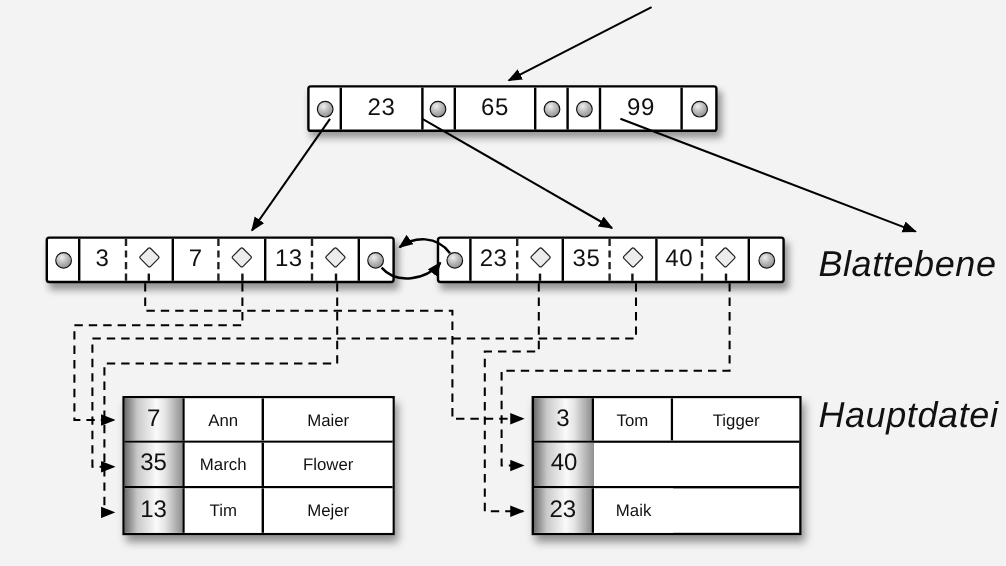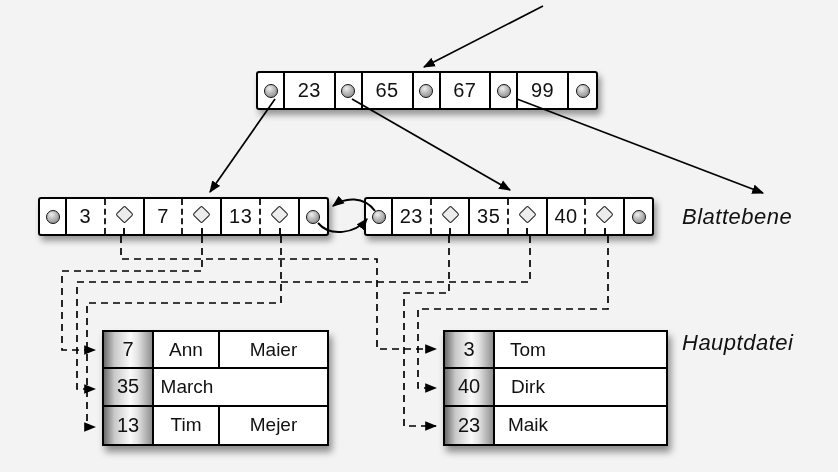--- a/index.html
+++ b/index.html
@@ -55,32 +55,32 @@
     box-shadow:3px 6px 7px rgba(0,0,0,0.42);
     box-sizing:border-box;
   }
   .tbl-left{left:102px;top:330px;width:227px;height:116px;}
   .tbl-right{left:443px;top:330px;width:225px;height:116px;}
   .rec-row{display:grid;grid-template-columns:50px 66px 1fr;border-bottom:2px solid #000;}
   .rec-row:last-child{border-bottom:none;}
   .rec-cell{
     display:flex;align-items:center;justify-content:center;
     border-right:2px solid #000;box-sizing:border-box;
-    font-size:19px;background:#fff;
+    font-size:14px;background:#fff;
   }
   .rec-cell:last-child{border-right:none;text-align:center;}
   .rec-cell.keycol{
     font-size:20px;
     background:linear-gradient(90deg,#6d6d6d 0%,#c9c9c9 22%,#fafafa 55%,#e4e4e4 70%,#909090 100%);
   }
 
   
   .side-label{
     position:absolute;z-index:2;
-    font-style:italic;font-size:22px;letter-spacing:0.5px;
+    font-style:italic;font-size:30px;letter-spacing:0.5px;
   }
   .label-blatt{left:682px;top:204px;}
   .label-haupt{left:682px;top:330px;}
 </style>
 </head>
 <body>
 
 <div class="canvas">
 
   <svg class="overlay" width="838" height="472" viewBox="0 0 838 472">
@@ -114,21 +114,20 @@
         <span class="circle"></span>
       </div>
     <div class="cell key">23</div>
     <div class="cell ptr">
         <span class="circle"></span>
       </div>
     <div class="cell key">65</div>
     <div class="cell ptr">
         <span class="circle"></span>
       </div>
-    <div class="cell key">67</div>
     <div class="cell ptr">
         <span class="circle"></span>
       </div>
     <div class="cell key">99</div>
     <div class="cell ptr">
         <span class="circle"></span>
       </div>
   </div>
 
   <div class="node leaf-left">
@@ -184,36 +183,37 @@
 
   <div class="rec-table tbl-left">
     <div class="rec-row">
       <div class="rec-cell keycol">7</div>
       <div class="rec-cell">Ann</div>
       <div class="rec-cell">Maier</div>
     </div>
     <div class="rec-row">
       <div class="rec-cell keycol">35</div>
       <div class="rec-cell">March</div>
+      <div class="rec-cell">Flower</div>
     </div>
     <div class="rec-row">
       <div class="rec-cell keycol">13</div>
       <div class="rec-cell">Tim</div>
       <div class="rec-cell">Mejer</div>
     </div>
   </div>
 
   <div class="rec-table tbl-right">
     <div class="rec-row">
       <div class="rec-cell keycol">3</div>
       <div class="rec-cell">Tom</div>
+      <div class="rec-cell">Tigger</div>
     </div>
     <div class="rec-row">
       <div class="rec-cell keycol">40</div>
-      <div class="rec-cell">Dirk</div>
     </div>
     <div class="rec-row">
       <div class="rec-cell keycol">23</div>
       <div class="rec-cell">Maik</div>
     </div>
   </div>
 
 </div>
 
 </body></html>

